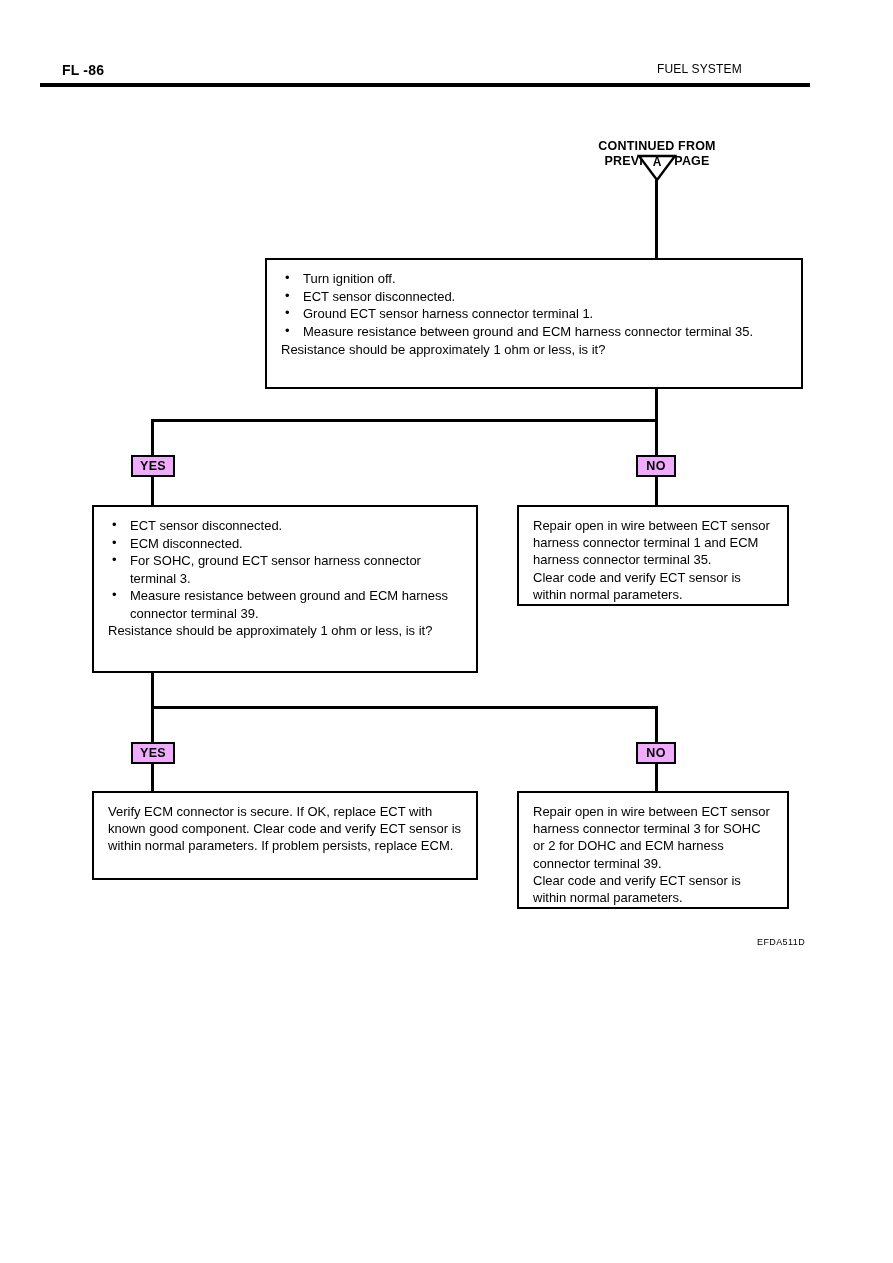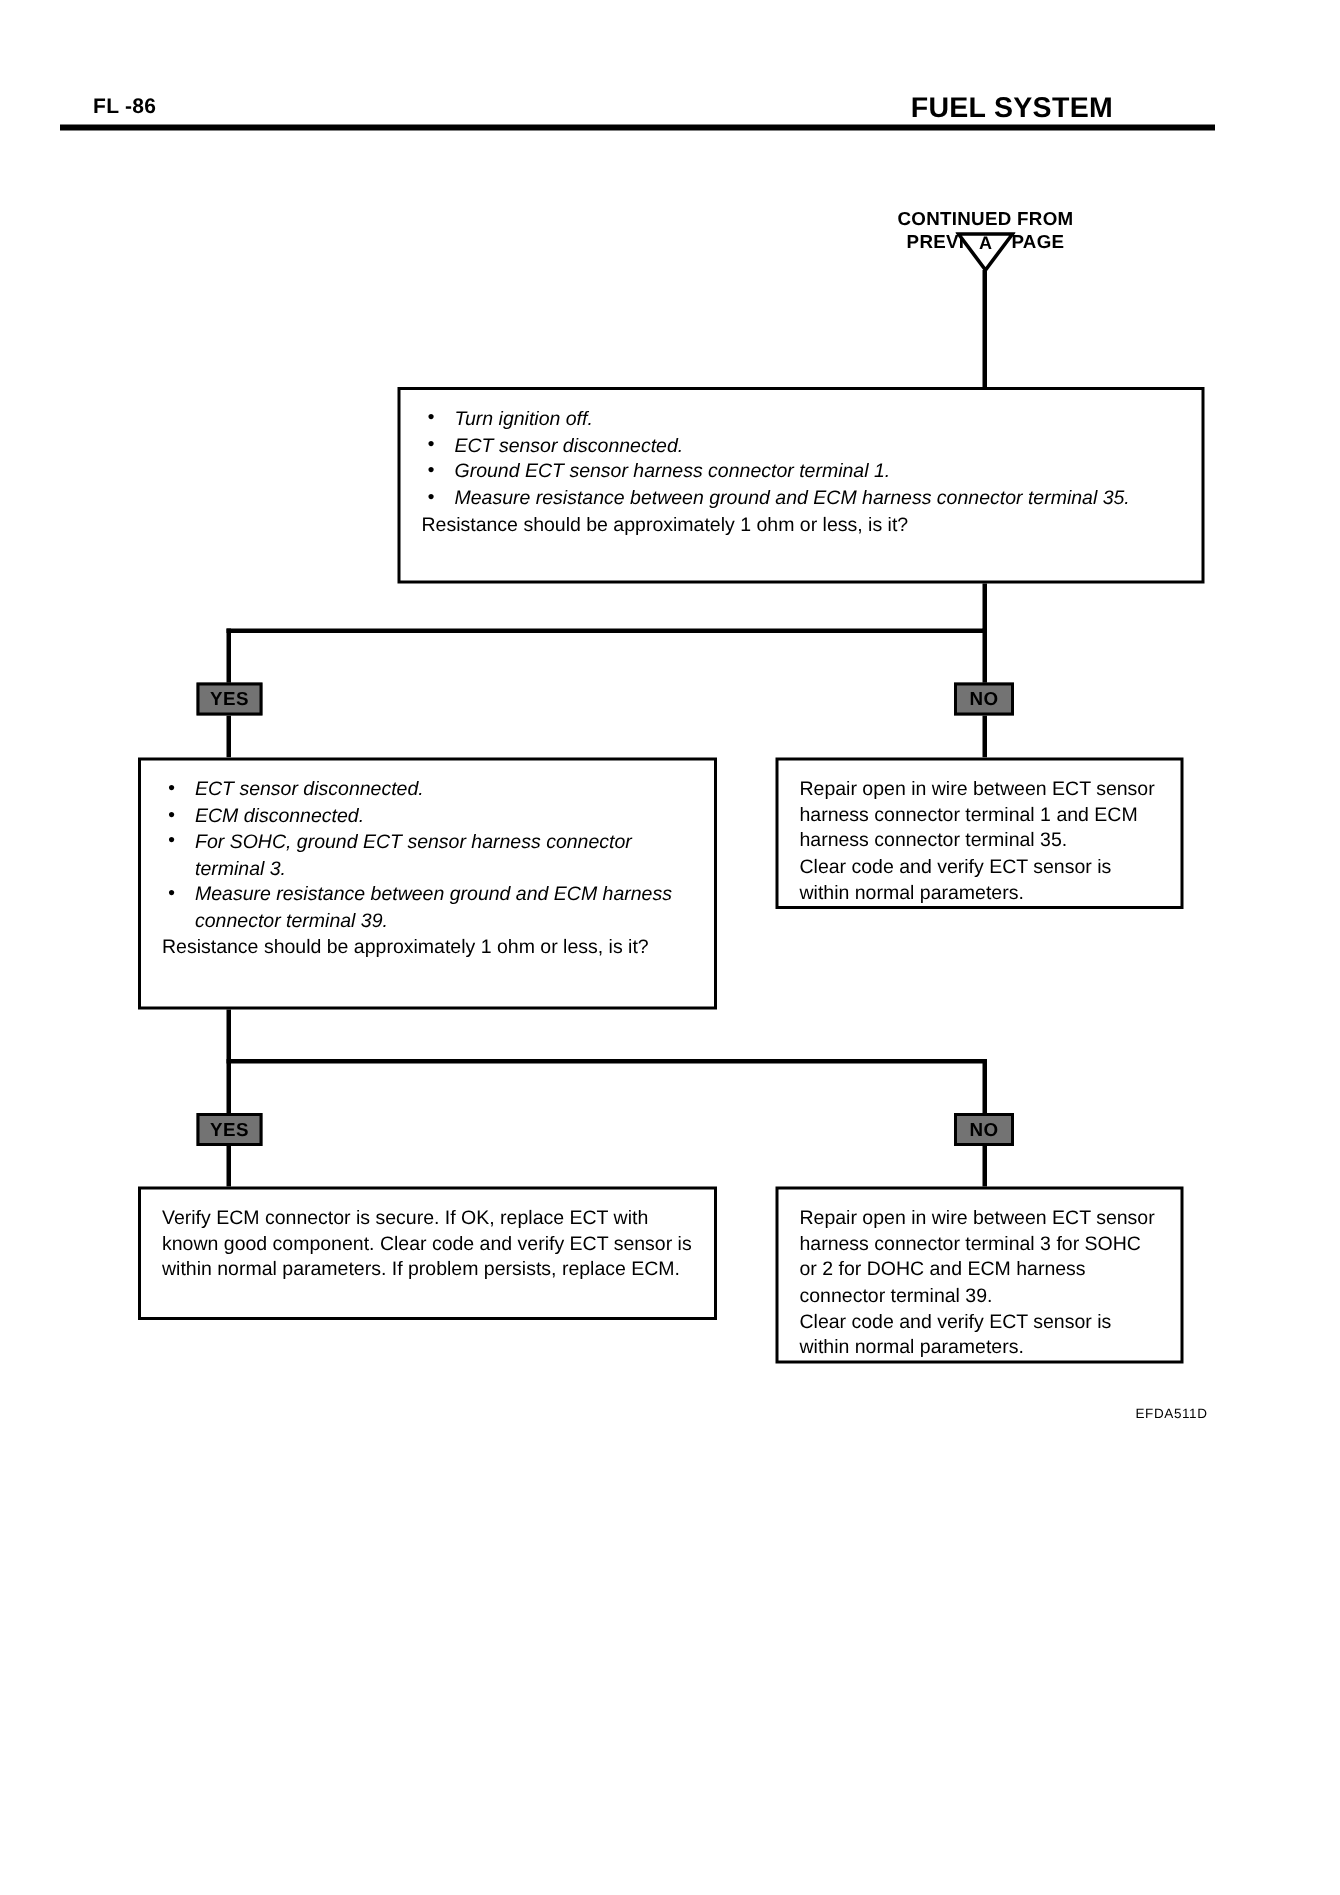--- a/index.html
+++ b/index.html
@@ -26,22 +26,22 @@
     left: 62px;
     top: 62px;
     font-size: 14px;
     font-weight: bold;
     letter-spacing: 0.2px;
   }
   .hdr-right {
     position: absolute;
     right: 68px;
     top: 62px;
-    font-size: 19px;
-    font-weight: bold;
+    font-size: 12px;
+    font-weight: normal;
     letter-spacing: 0.2px;
     text-align: left;
   }
   .hdr-rule {
     position: absolute;
     left: 40px;
     top: 83px;
     width: 785px;
     height: 4px;
     background: #000000;
@@ -107,21 +107,20 @@
   }
   ul.bullets {
     list-style: none;
     margin: 0;
     padding: 0;
   }
   ul.bullets li {
     position: relative;
     padding-left: 22px;
     margin: 0 0 0.5px 0;
-    font-style: italic;
   }
   ul.bullets li::before {
     content: "\2022";
     position: absolute;
     left: 4px;
     top: -1px;
     font-size: 13px;
   }
   .tail-line {
     margin-top: 0.5px;
@@ -129,21 +128,21 @@
   }
   p.plain {
     margin: 0;
   }
   p.plain + p.plain { margin-top: 0; }
 
   
   .yn {
     position: absolute;
     border: 2px solid #000000;
-    background: #737373;
+    background: #f0abfc;
     box-sizing: border-box;
     font-size: 12.5px;
     font-weight: bold;
     text-align: center;
     line-height: 18px;
     height: 22px;
     letter-spacing: 0.3px;
   }
 
   

